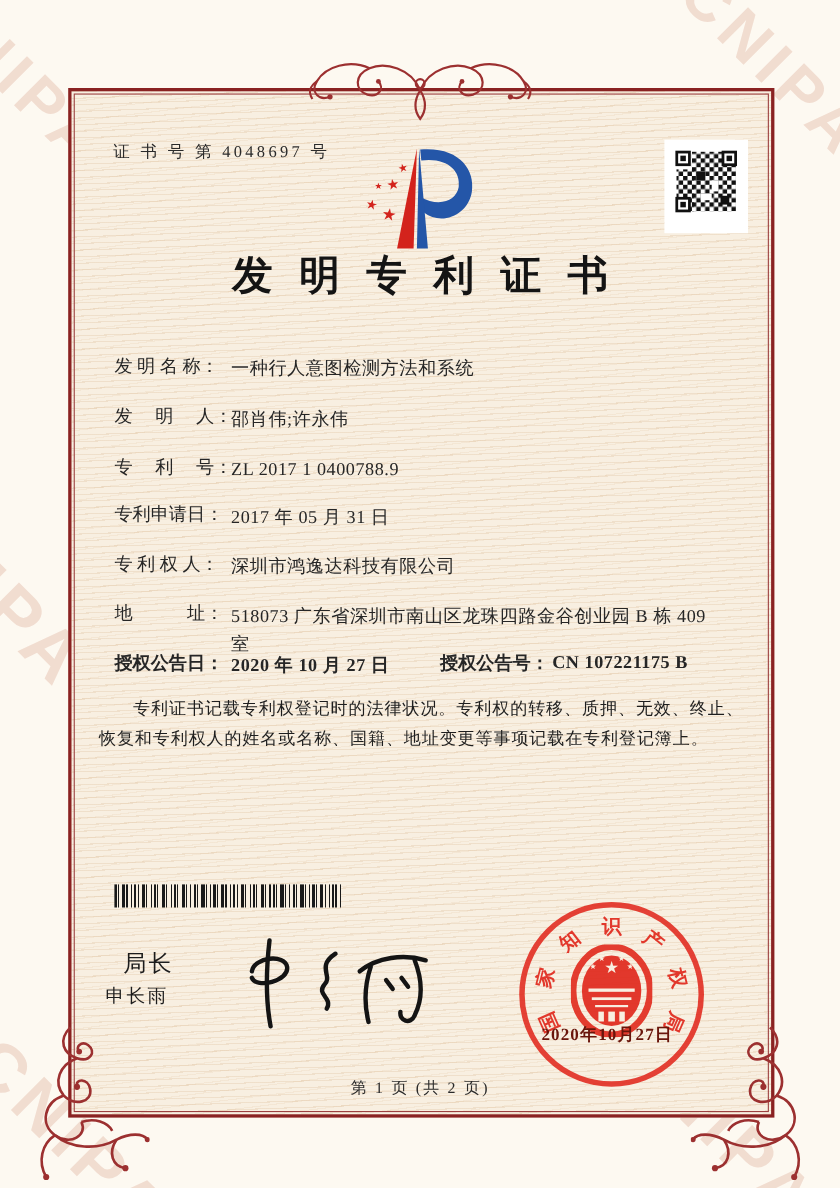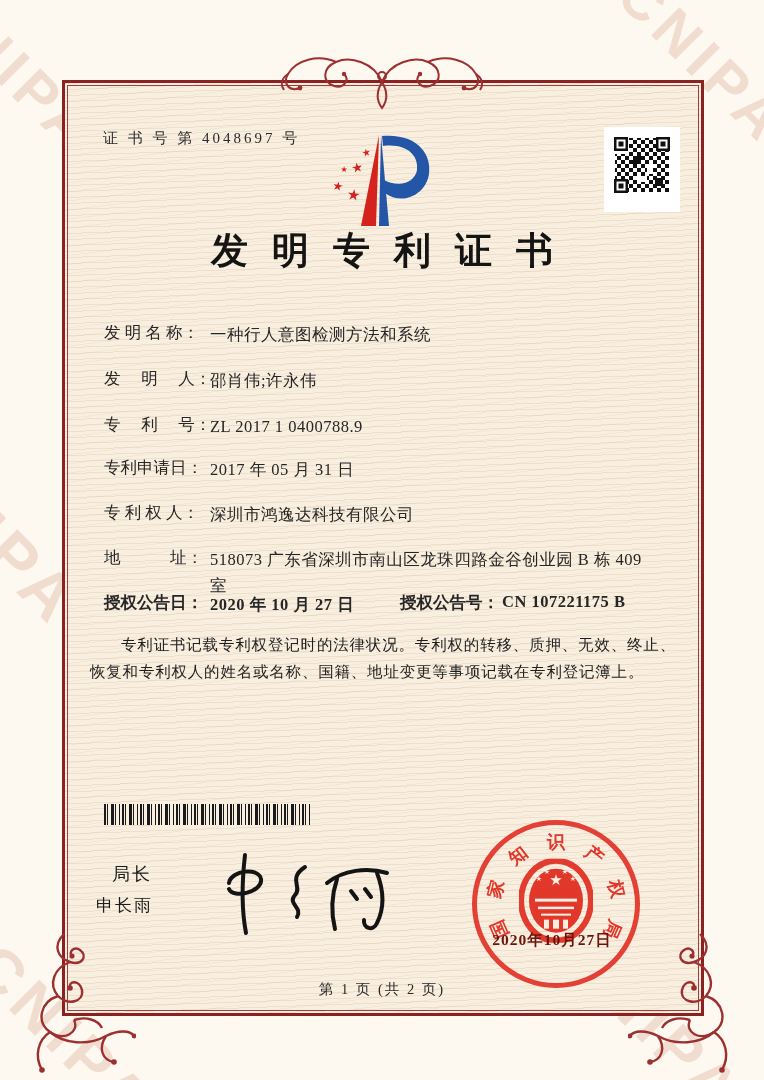--- a/index.html
+++ b/index.html
@@ -54,21 +54,21 @@
   .bodytext p{margin:0;text-indent:2em;}
   .barcode{
     position:absolute;left:104px;top:804px;width:206px;height:21px;
     background:repeating-linear-gradient(90deg,
       #191919 0 2px, #f8efe1 2px 3px,
       #191919 3px 4px, #f8efe1 4px 7px,
       #191919 7px 10px, #f8efe1 10px 11px,
       #191919 11px 12px, #f8efe1 12px 15px,
       #191919 15px 16px, #f8efe1 16px 18px);
   }
-  .signer-title{position:absolute;left:112px;top:862px;font-size:18px;letter-spacing:2px;color:#1c1c1c;}
+  .signer-title{position:absolute;left:112px;top:862px;font-size:21px;letter-spacing:2px;color:#1c1c1c;}
   .signer-name{position:absolute;left:96px;top:894px;font-size:17px;letter-spacing:2px;color:#1c1c1c;}
   .signature{position:absolute;left:205px;top:843px;}
   
   .seal{
     position:absolute;left:472px;top:820px;width:158px;height:158px;
     border:5px solid rgba(224,40,28,0.88);border-radius:50%;
     z-index:6;
   }
   .seal-char{
     position:absolute;left:50%;top:50%;width:20px;margin-left:-10px;margin-top:-10px;

